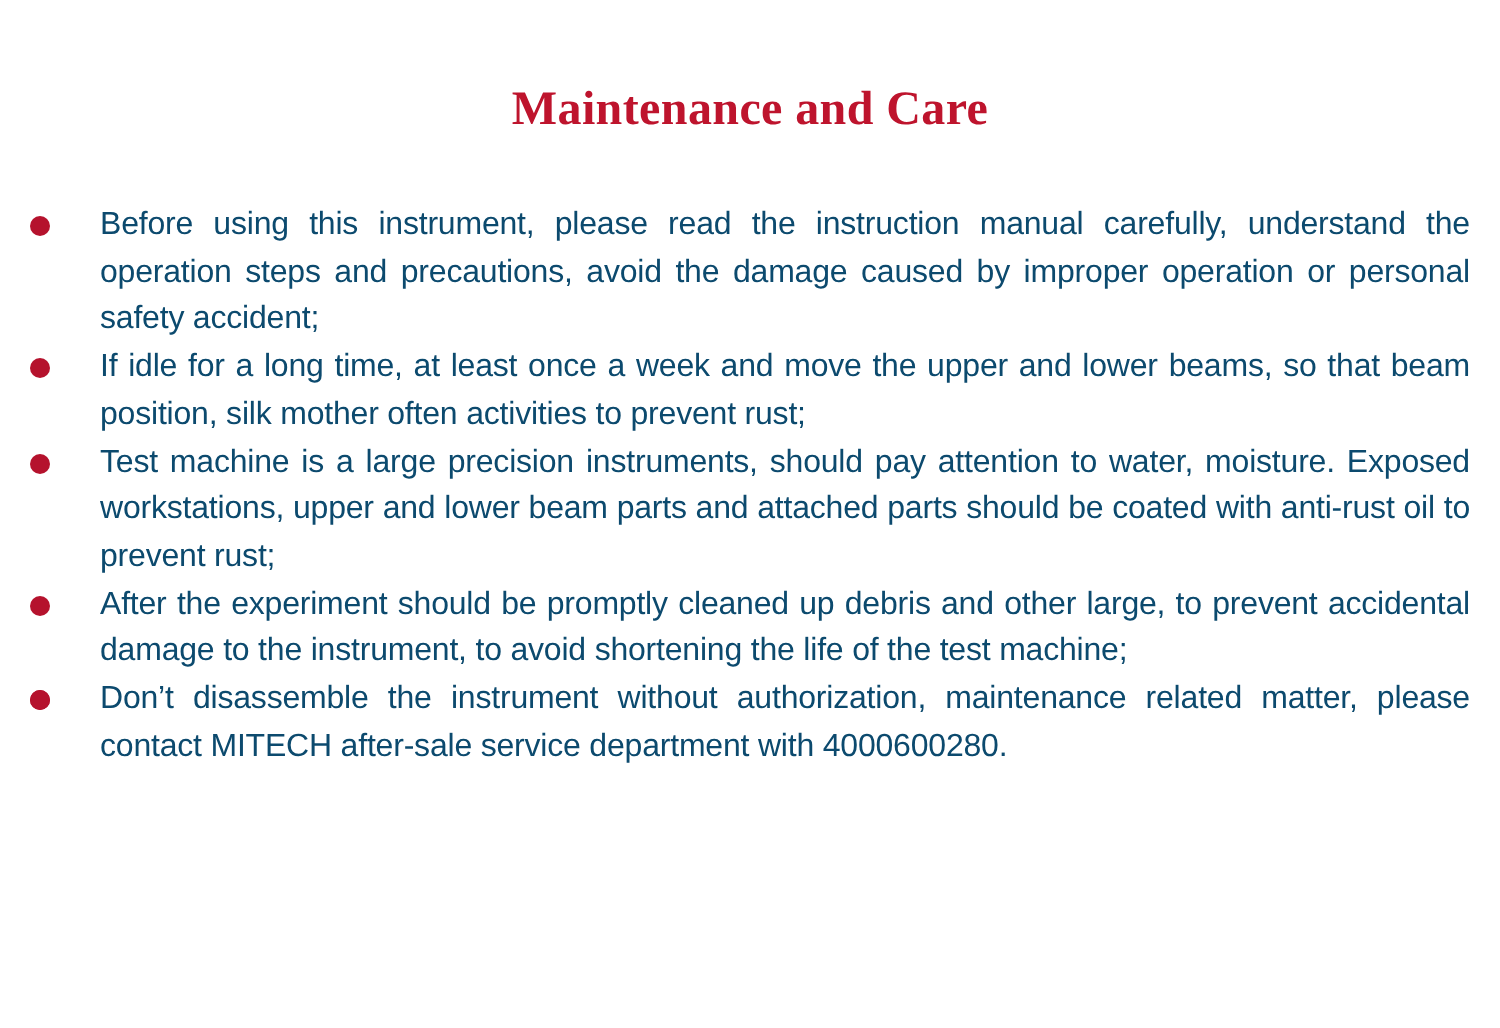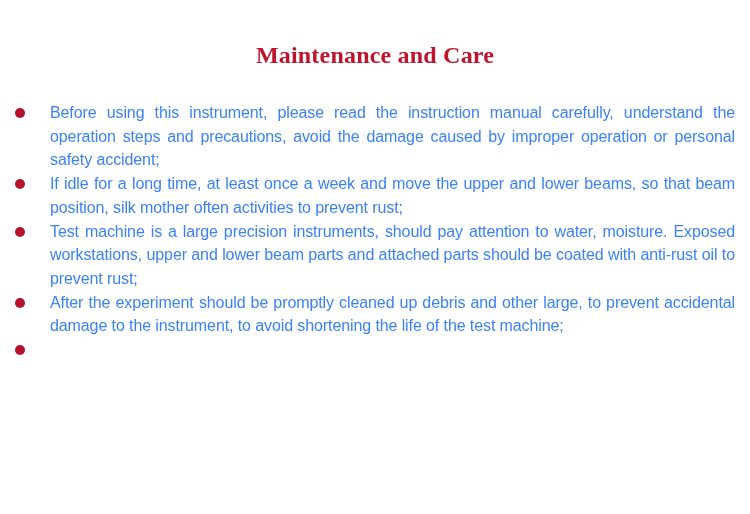--- a/index.html
+++ b/index.html
@@ -28,21 +28,21 @@
   .care-list {
     list-style: none;
     margin: 32px 15px 0 14px; 
   }
   .care-item {
     position: relative;
     padding-left: 36px;
     text-align: justify;
     font-size: 16px;
     line-height: 23.7px;
-    color: #3b82f6;
+    color: #0c4a6e;
     letter-spacing: -0.1px;
   }
   .bullet-dot {
     position: absolute;
     left: 1px;
     top: 7px;
     width: 10px;
     height: 10px;
     border-radius: 50%;
     background: #b5122d;
@@ -76,16 +76,20 @@
     <li class="care-item">
       <span class="bullet-dot"></span>
       <span>After the experiment should be promptly cleaned up debris and other large, to prevent accidental damage to the instrument, to avoid shortening the life of the test machine;</span>
     </li>
 
 
     <li class="care-item">
       <span class="bullet-dot"></span>
     </li>
 
+    <li class="care-item">
+      <span class="bullet-dot"></span>
+      <span>Don’t disassemble the instrument without authorization, maintenance related matter, please contact MITECH after-sale service department with 4000600280.</span>
+    </li>
 
   </ul>
 
 </div>
 
 </body></html>

